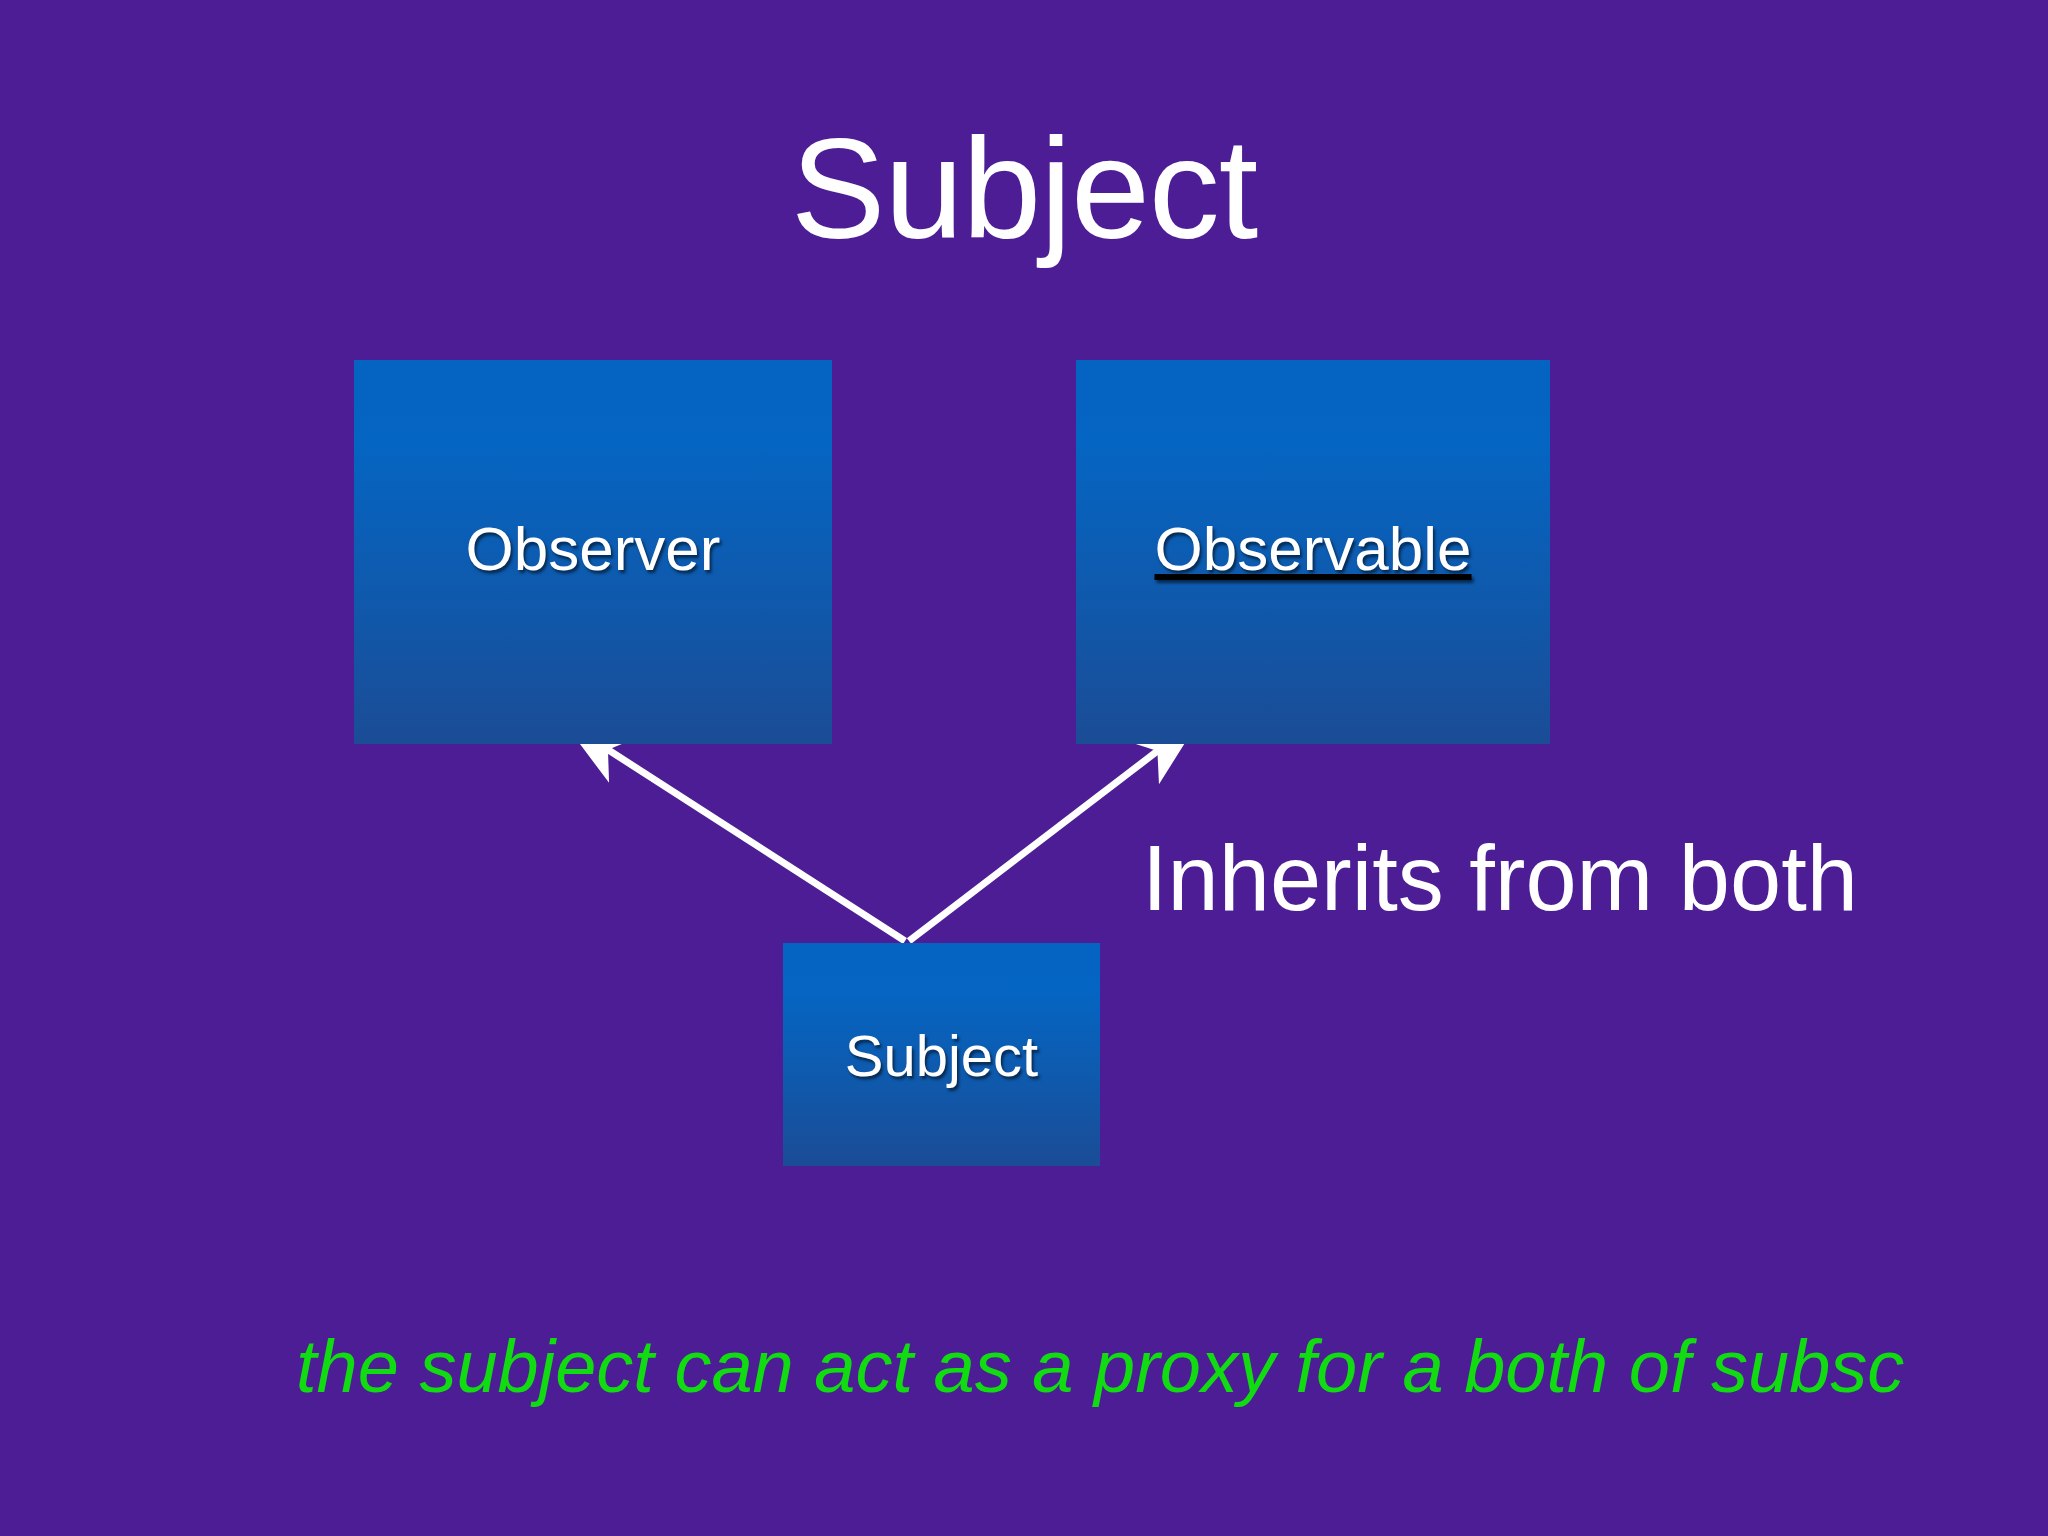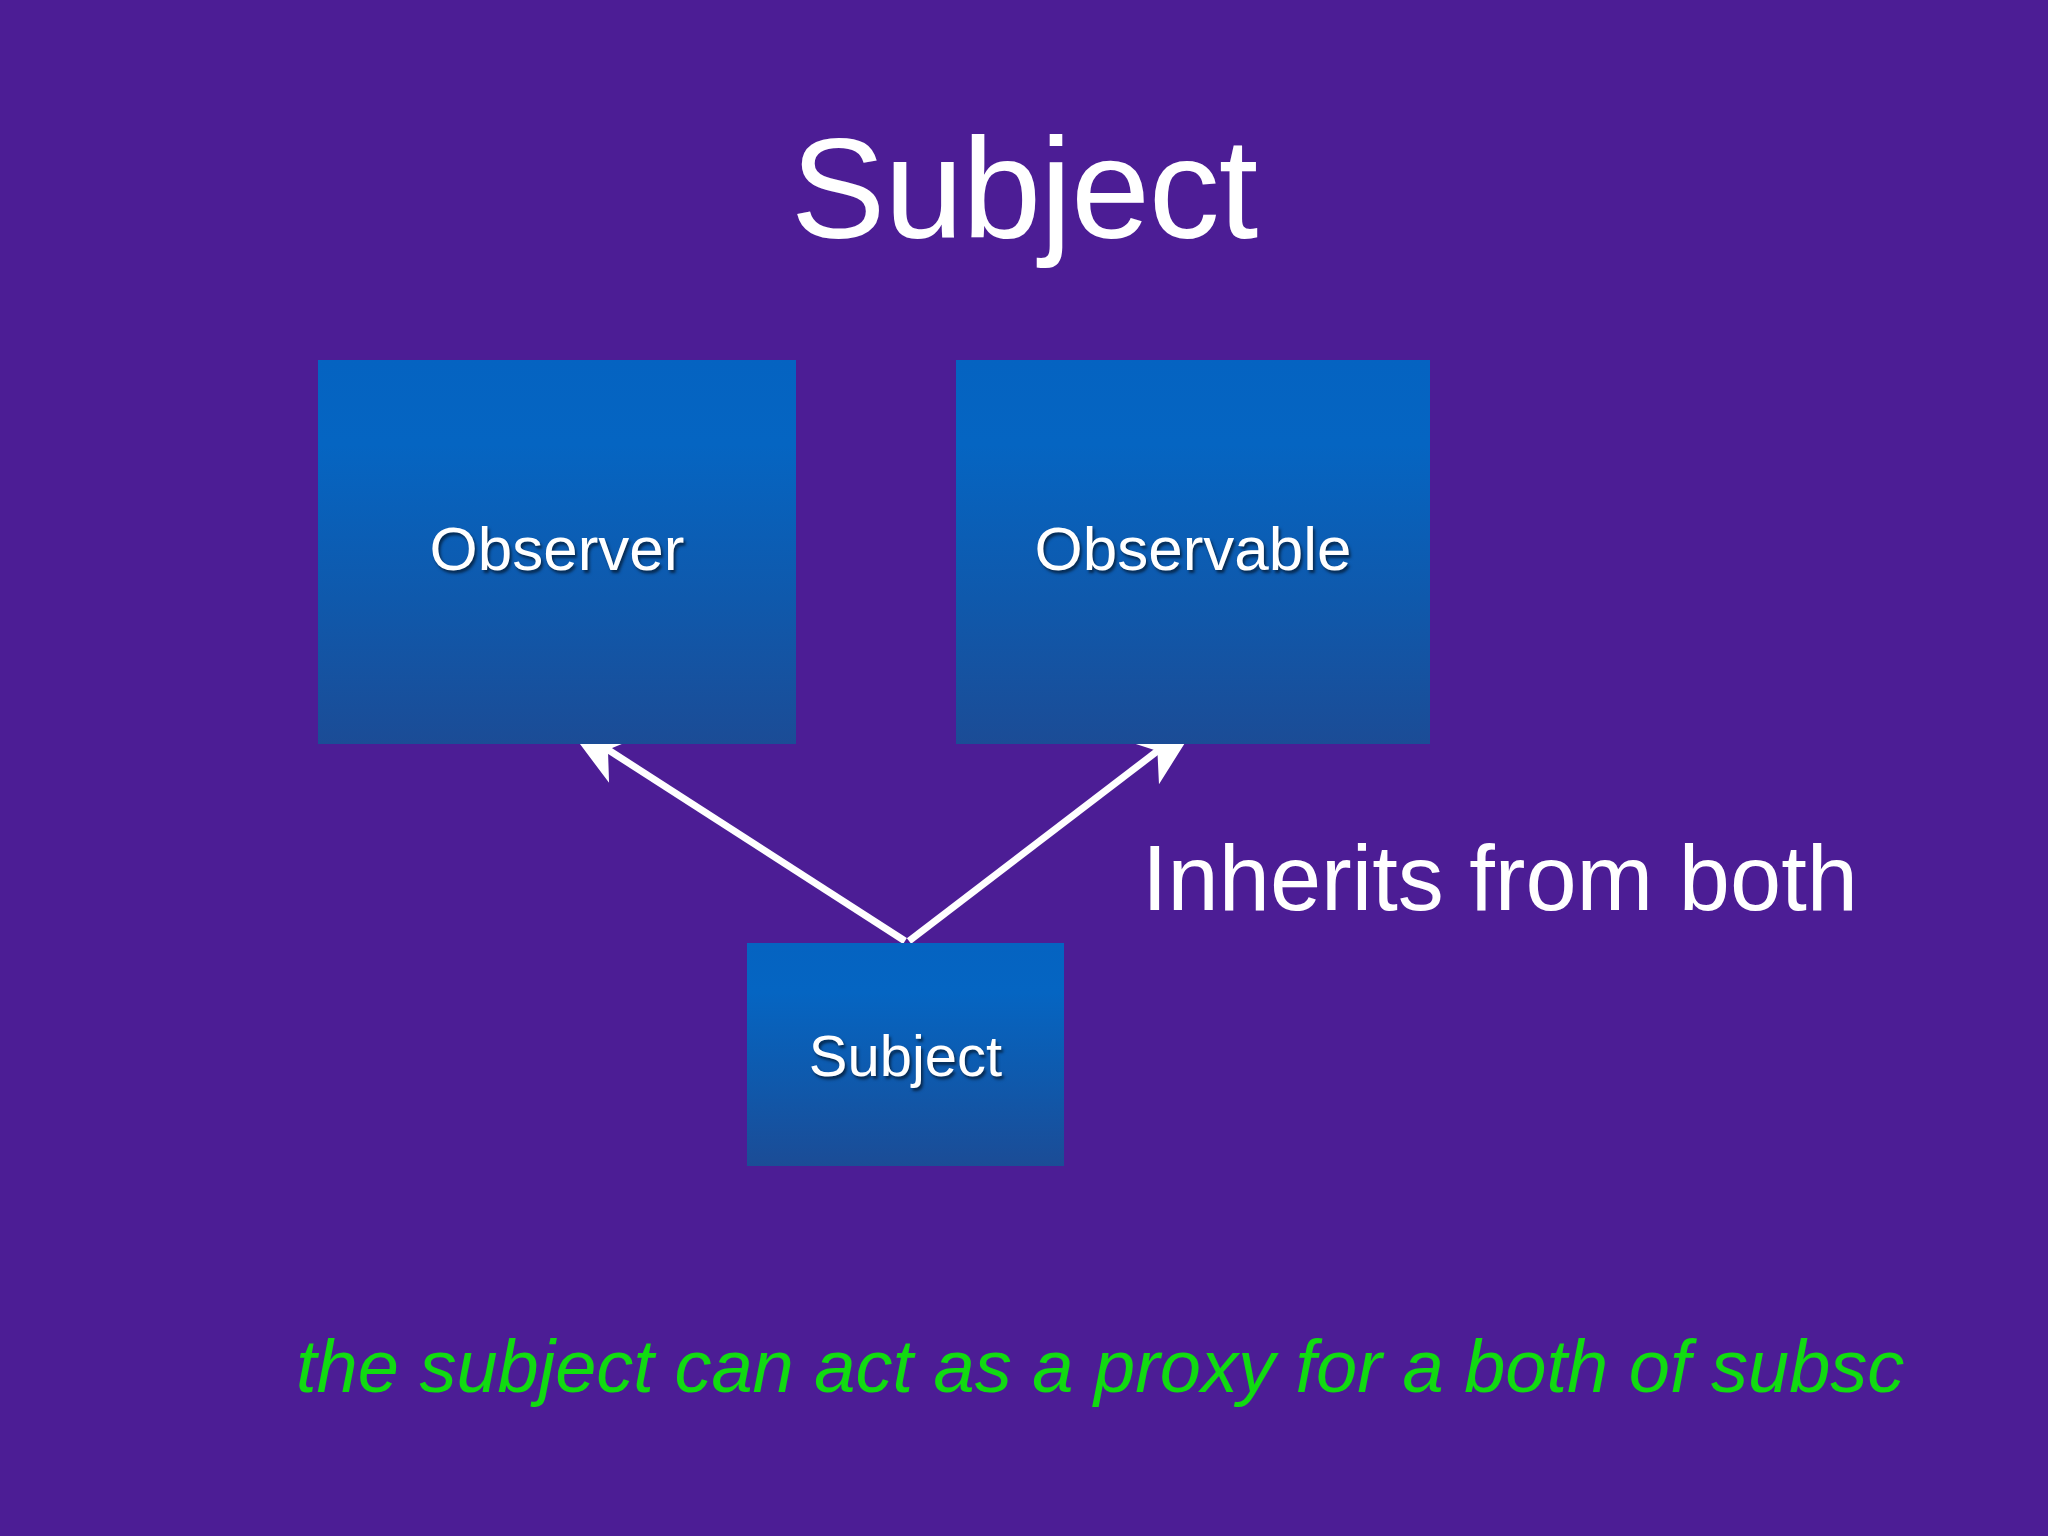--- a/index.html
+++ b/index.html
@@ -38,20 +38,21 @@
   }
 
   
   .class-box {
     position: absolute;
     background: linear-gradient(to bottom, #0563C1 0%, #0565C2 22%, #0F59AC 62%, #1B4C96 100%);
     display: flex;
     align-items: center;
     justify-content: center;
     box-sizing: border-box;
+    margin-left: 36px;
   }
   .class-box .box-label {
     color: #ffffff;
     font-size: 62px;
     line-height: 1.05;
     font-weight: 400;
     white-space: nowrap;
     text-shadow: 2px 3px 3px rgba(0,0,0,0.55);
   }
 
@@ -59,24 +60,25 @@
     left: 318px;
     top: 360px;
     width: 478px;
     height: 384px;
   }
   #box-observer .box-label {
     margin-top: -6px;
   }
 
   #box-observable {
-    left: 956px;
+    left: 1040px;
     top: 360px;
     width: 474px;
     height: 384px;
+    text-decoration: underline;
   }
   #box-observable .box-label {
     margin-top: -6px;
   }
 
   #box-subject {
     left: 747px;
     top: 943px;
     width: 317px;
     height: 223px;

